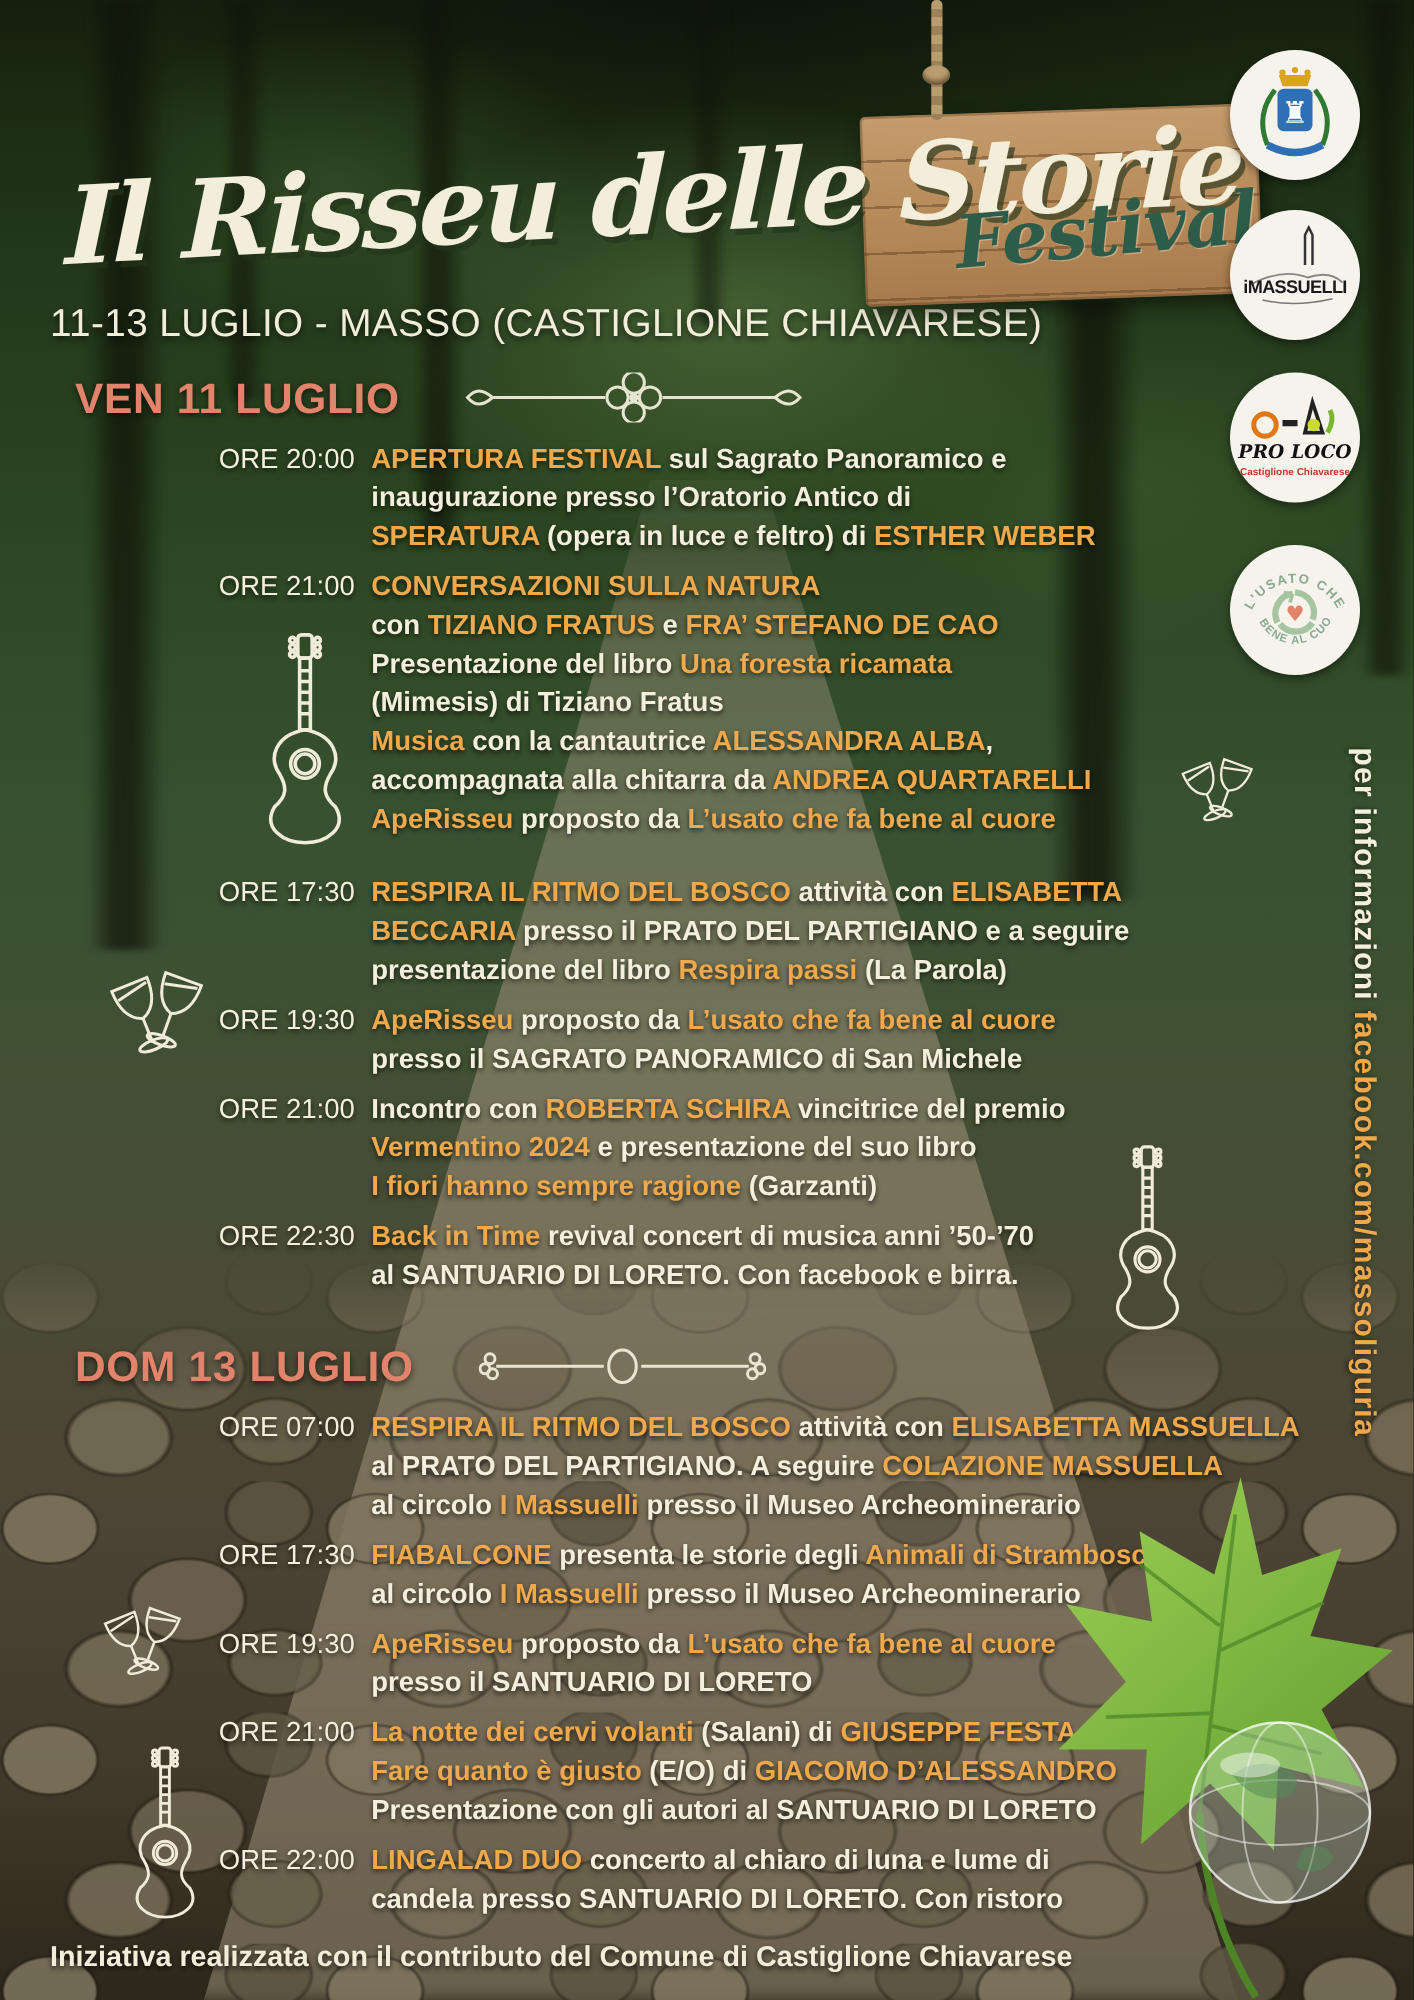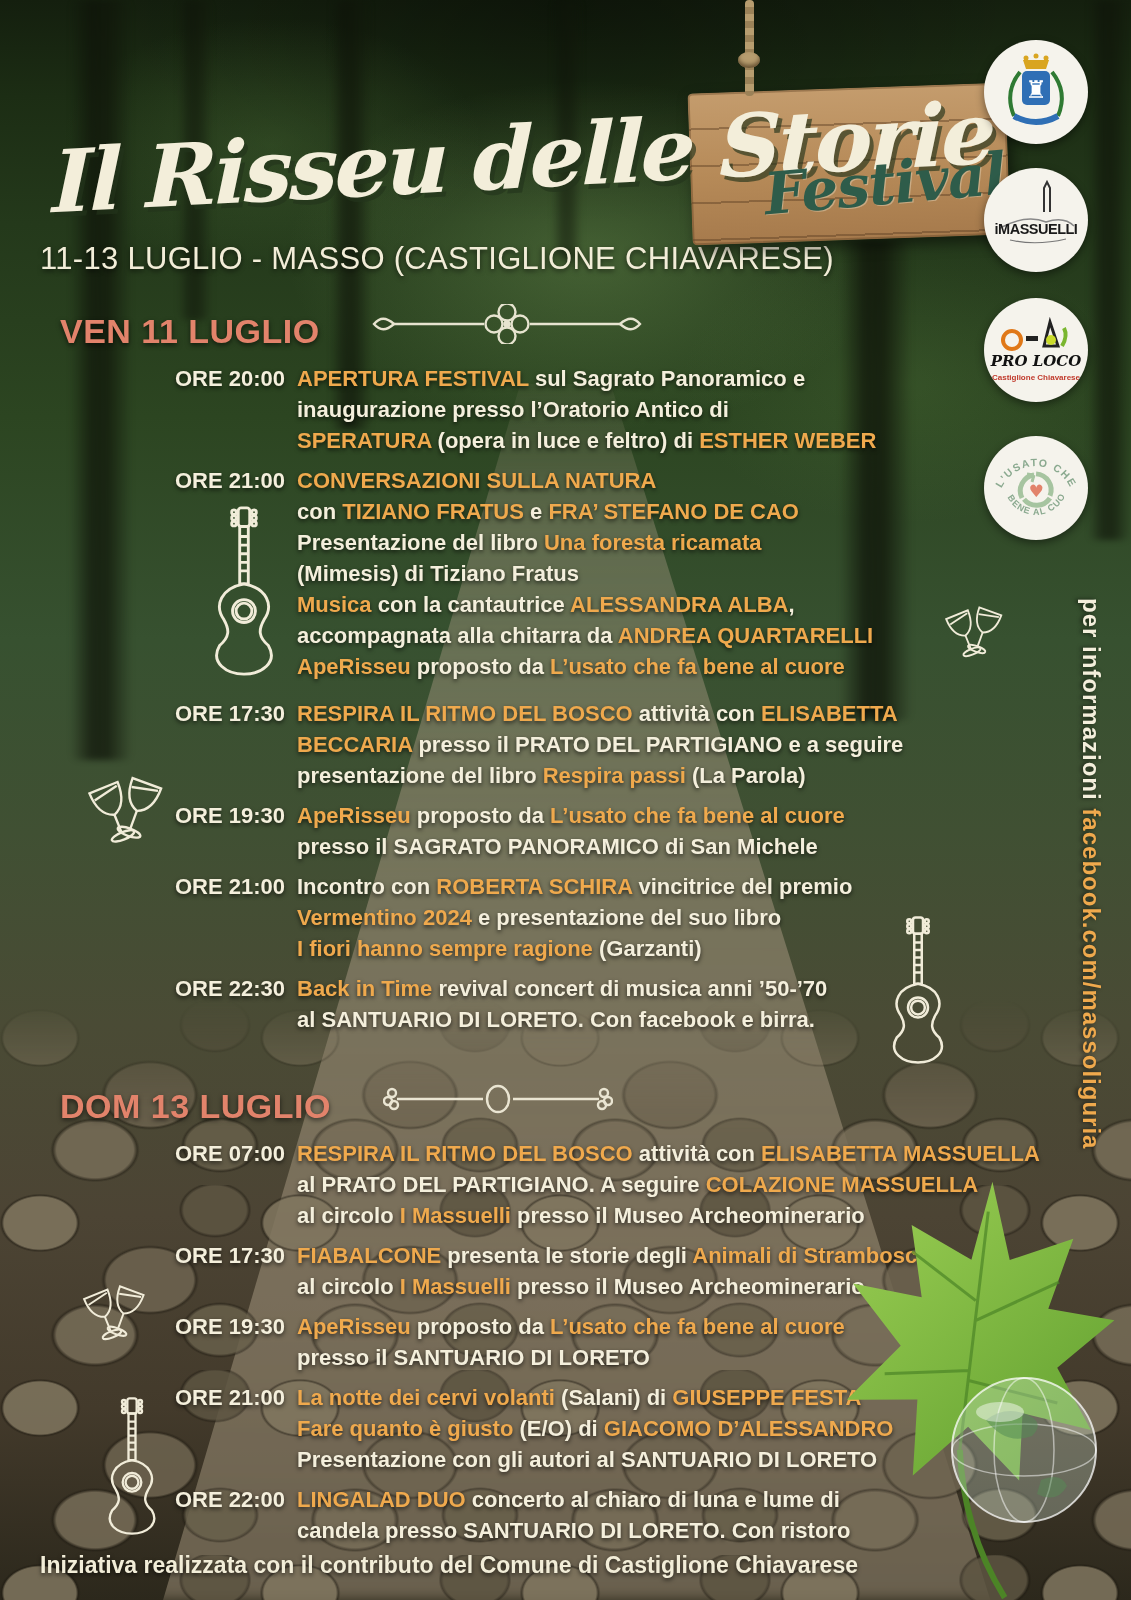--- a/index.html
+++ b/index.html
@@ -55,26 +55,26 @@
   .subtitle{position:absolute;left:40px;top:241px;font-size:31px;font-weight:normal;
     color:#f2edd8;letter-spacing:.3px;text-shadow:0 2px 5px rgba(0,0,0,.6);white-space:nowrap;}
   
   .logo{position:absolute;left:984px;width:104px;height:104px;border-radius:50%;
     background:#f5f3ec;z-index:4;box-shadow:0 3px 8px rgba(0,0,0,.45);
     display:flex;align-items:center;justify-content:center;overflow:hidden;}
   .logo svg{display:block;}
   
   .day{position:absolute;left:40px;width:940px;}
   .day-head{display:flex;align-items:center;}
-  .day-title{margin:16px 0 0 20px;font-size:34px;font-weight:bold;color:#e2836b;
+  .day-title{margin:4px 0 0 20px;font-size:34px;font-weight:bold;color:#e2836b;
     letter-spacing:.5px;text-shadow:0 2px 5px rgba(0,0,0,.6);white-space:nowrap;}
   .divider{margin-left:52px;flex:none;opacity:.95;}
   .events{margin:12px 0 0 135px;}
   .event{display:flex;gap:10px;margin-bottom:9px;}
-  .time{flex:none;width:112px;font-size:22px;font-weight:bold;color:#f4efdc;
+  .time{flex:none;width:112px;font-size:22px;font-weight:normal;color:#f4efdc;
     line-height:31px;text-shadow:0 2px 4px rgba(0,0,0,.65);}
   .lines{font-size:22px;font-weight:bold;line-height:31px;white-space:nowrap;}
   .sg-b{color:#f4efdc;text-shadow:0 2px 4px rgba(0,0,0,.65);}
   .sg-o{color:#efa94d;text-shadow:0 2px 4px rgba(0,0,0,.65);margin-top:36px;}
   
   .info-vertical{position:absolute;right:26px;top:598px;writing-mode:vertical-rl;
     font-size:24px;font-weight:bold;letter-spacing:1px;z-index:4;
     text-shadow:0 2px 4px rgba(0,0,0,.6);white-space:nowrap;}
   .info-vertical .pfx{color:#f4efdc;}
   .info-vertical .lnk{color:#efa94d;}

